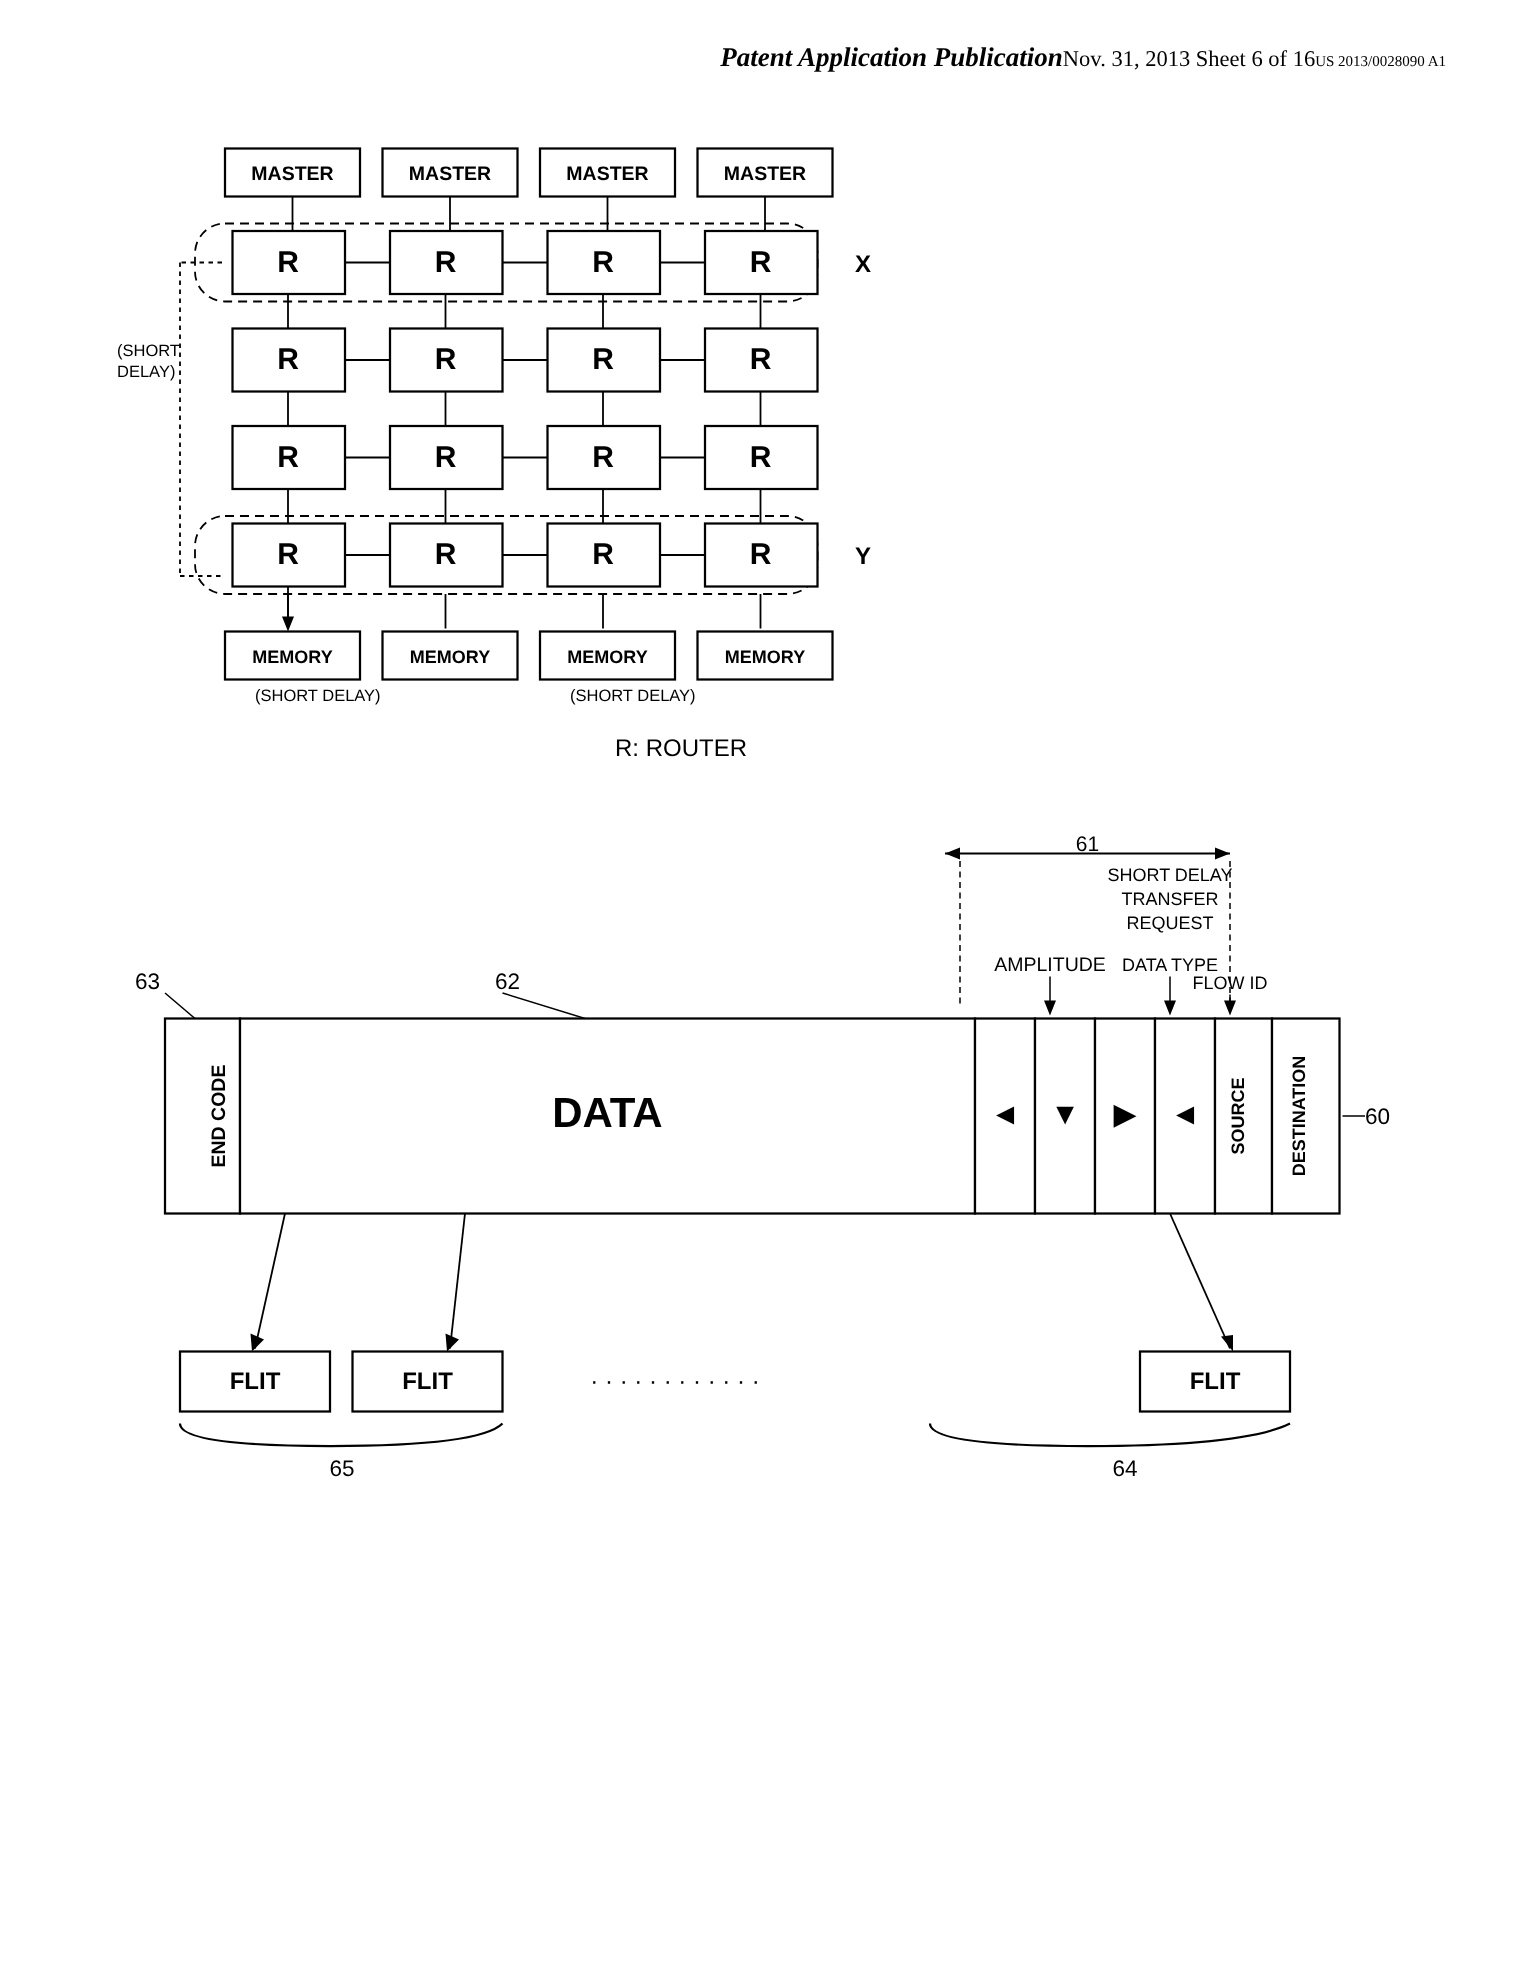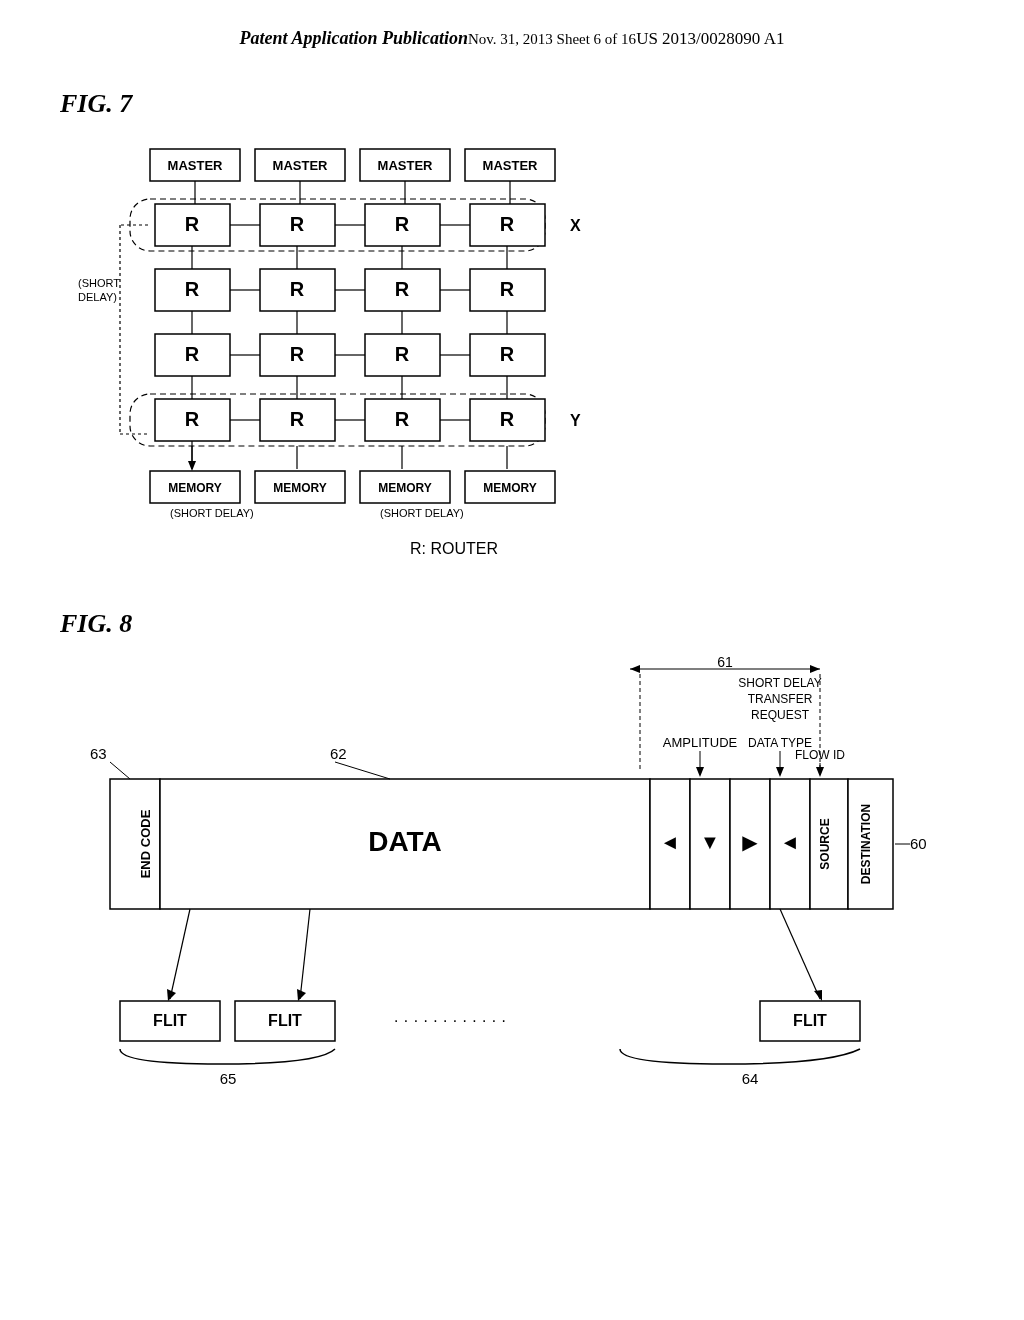--- a/index.html
+++ b/index.html
@@ -8,35 +8,35 @@
       font-family: 'Times New Roman', Times, serif;
       width: 1024px;
       min-height: 1320px;
       position: relative;
       overflow-x: hidden;
     }
 
     
     .header {
       display: flex;
-      justify-content: center;
+      justify-content: flex-end;
       align-items: baseline;
       padding: 28px 60px 10px 60px;
       border-bottom: none;
     }
     .header-left {
       font-weight: bold;
       font-size: 18px;
       font-style: italic;
     }
     .header-center {
       font-size: 15px;
     }
     .header-right {
-      font-size: 17px;
+      font-size: 10px;
     }
 
     
     .content {
       padding: 30px 60px;
     }
 
     
     .fig-label {
       font-style: italic;
@@ -71,21 +71,20 @@
 <body>
 
 <div class="header">
   <span class="header-left">Patent Application Publication</span>
   <span class="header-center">Nov. 31, 2013   Sheet 6 of 16</span>
   <span class="header-right">US 2013/0028090 A1</span>
 </div>
 
 <div class="content">
 
-  <div class="fig-label">FIG. 7</div>
 
   <div class="fig7-svg-wrapper">
     <svg width="600" height="430">
 
       <rect x="90" y="10" width="90" height="32" fill="white" stroke="black" stroke-width="1.5"></rect>
       <text x="135" y="31" text-anchor="middle" font-size="13" font-weight="bold" font-family="Arial, sans-serif">MASTER</text>
 
       <rect x="195" y="10" width="90" height="32" fill="white" stroke="black" stroke-width="1.5"></rect>
       <text x="240" y="31" text-anchor="middle" font-size="13" font-weight="bold" font-family="Arial, sans-serif">MASTER</text>
 
@@ -204,21 +203,20 @@
       <text x="450" y="353" text-anchor="middle" font-size="12" font-weight="bold" font-family="Arial, sans-serif">MEMORY</text>
 
       <text x="110" y="378" font-size="11" font-family="Arial, sans-serif">(SHORT DELAY)</text>
       <text x="320" y="378" font-size="11" font-family="Arial, sans-serif">(SHORT DELAY)</text>
 
       <text x="350" y="415" font-size="16" font-family="Arial, sans-serif">R:  ROUTER</text>
     </svg>
   </div>
 
   <div class="fig8-section">
-    <div class="fig-label">FIG. 8</div>
 
     <div class="fig8-svg-wrapper">
       <svg width="920" height="530">
 
         <line x1="570" y1="10" x2="760" y2="10" stroke="black" stroke-width="1.2"></line>
         <polygon points="570,10 580,6 580,14" fill="black"></polygon>
         <polygon points="760,10 750,6 750,14" fill="black"></polygon>
         <text x="665" y="8" text-anchor="middle" font-size="14" font-family="Arial, sans-serif">61</text>
 
         <text x="720" y="28" text-anchor="middle" font-size="12" font-family="Arial, sans-serif">SHORT DELAY</text>

